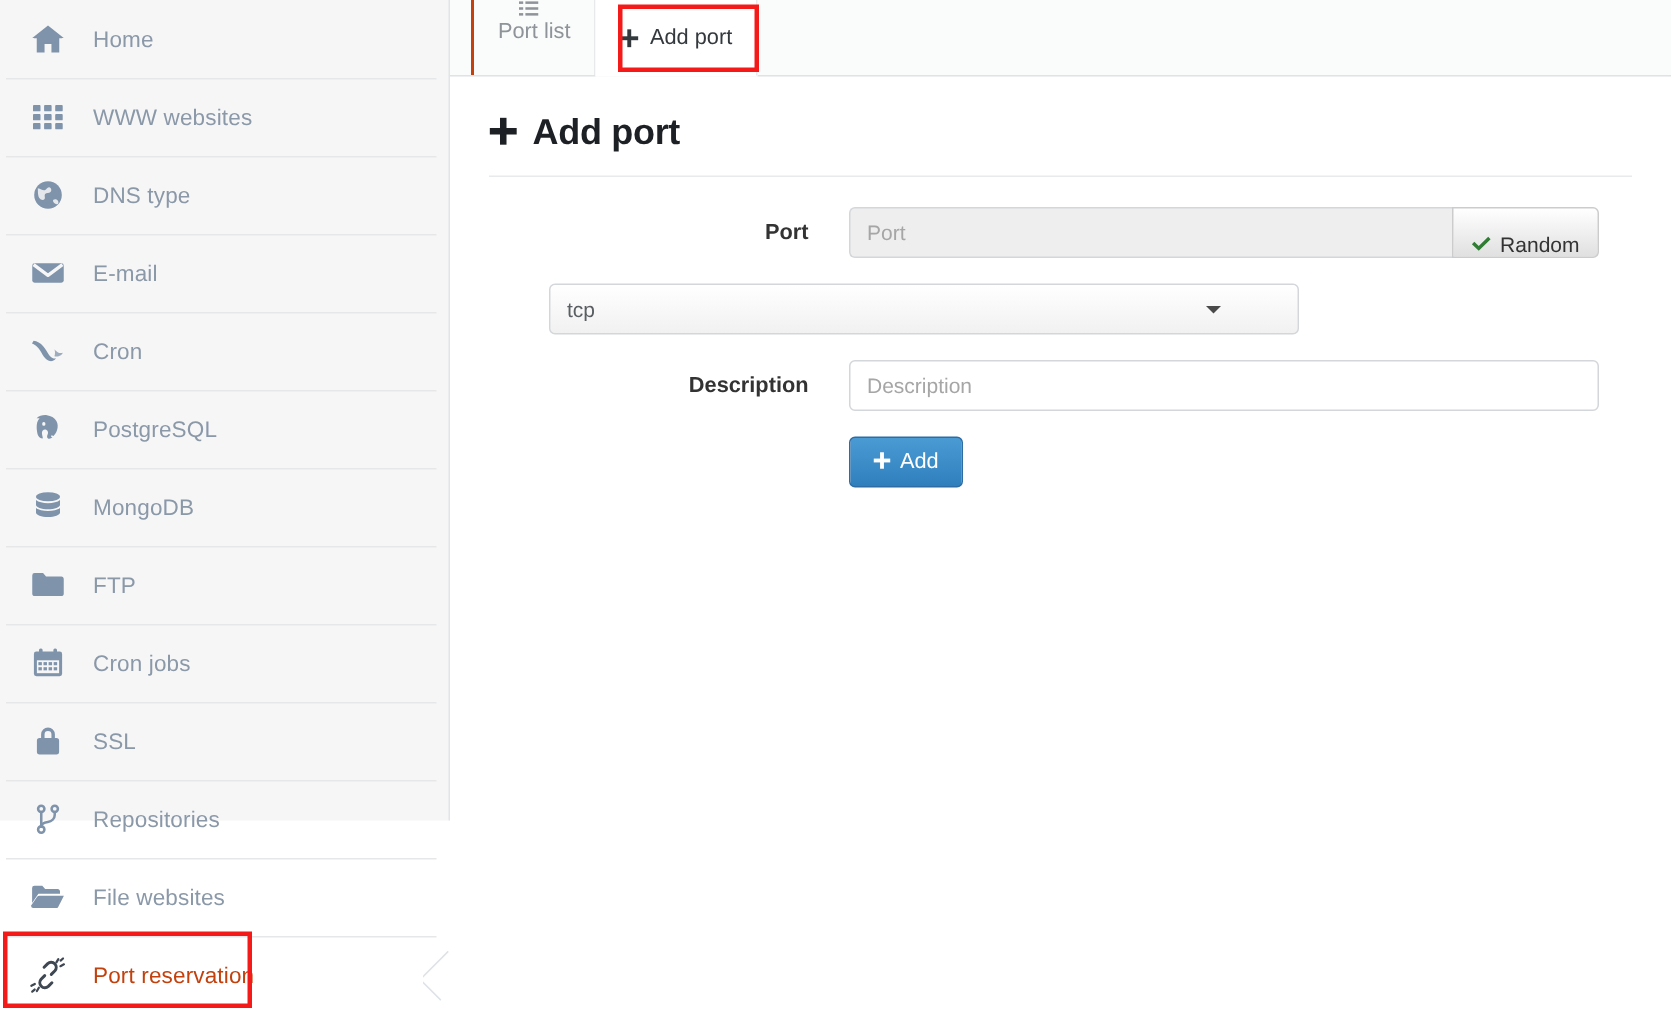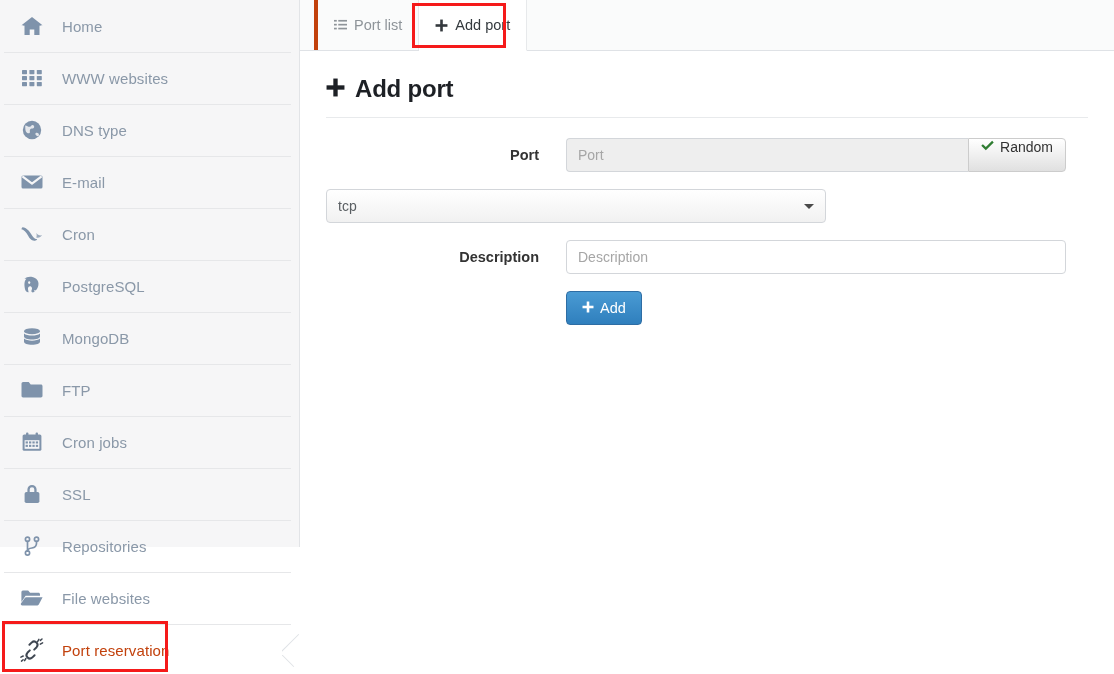--- a/index.html
+++ b/index.html
@@ -105,21 +105,21 @@
     display: flex;
     align-items: center;
     padding: 0 16px;
     font-size: 14.5px;
     color: #8e9499;
     cursor: pointer;
     border-right: 1px solid #e7e9eb;
     background: transparent;
     white-space: nowrap;
   }
-  .tab:first-child { border-left: 4px solid #c2410c; }
+  .tab:first-child { border-left: 2px solid #c2410c; flex-direction: column; }
   .tab.active {
     background: #ffffff;
     color: #33393d;
     margin-bottom: -1px;
     height: 51px;
     border-bottom: 1px solid #ffffff;
   }
   .tab .tab-ico {
     margin-right: 7px;
     display: inline-flex;
@@ -188,21 +188,21 @@
 
   .input-group { display: flex; width: 100%; }
   .input-group .inp {
     border-top-right-radius: 0;
     border-bottom-right-radius: 0;
     border-right: 0;
   }
   .btn-addon {
     height: 34px;
     display: inline-flex;
-    align-items: flex-start;
+    align-items: flex-end;
     padding: 0 12px;
     font-size: 14px;
     color: #333;
     border: 1px solid #cccccc;
     border-top-right-radius: 4px;
     border-bottom-right-radius: 4px;
     background: linear-gradient(to bottom, #ffffff 0%, #e0e0e0 100%);
     cursor: pointer;
     white-space: nowrap;
   }
@@ -216,20 +216,21 @@
     border-radius: 4px;
     padding: 0 28px 0 11px;
     font-size: 14px;
     color: #5a5f63;
     background: linear-gradient(to bottom, #ffffff 0%, #f1f1f1 100%);
     appearance: none;
     -webkit-appearance: none;
     font-family: "Liberation Sans", "DejaVu Sans", sans-serif;
     outline: none;
     cursor: pointer;
+    margin-left: 40px;
   }
   .sel-caret {
     position: absolute;
     right: 12px; top: 50%;
     margin-top: -2px;
     width: 0; height: 0;
     border-left: 5px solid transparent;
     border-right: 5px solid transparent;
     border-top: 5px solid #4a4a4a;
     pointer-events: none;

